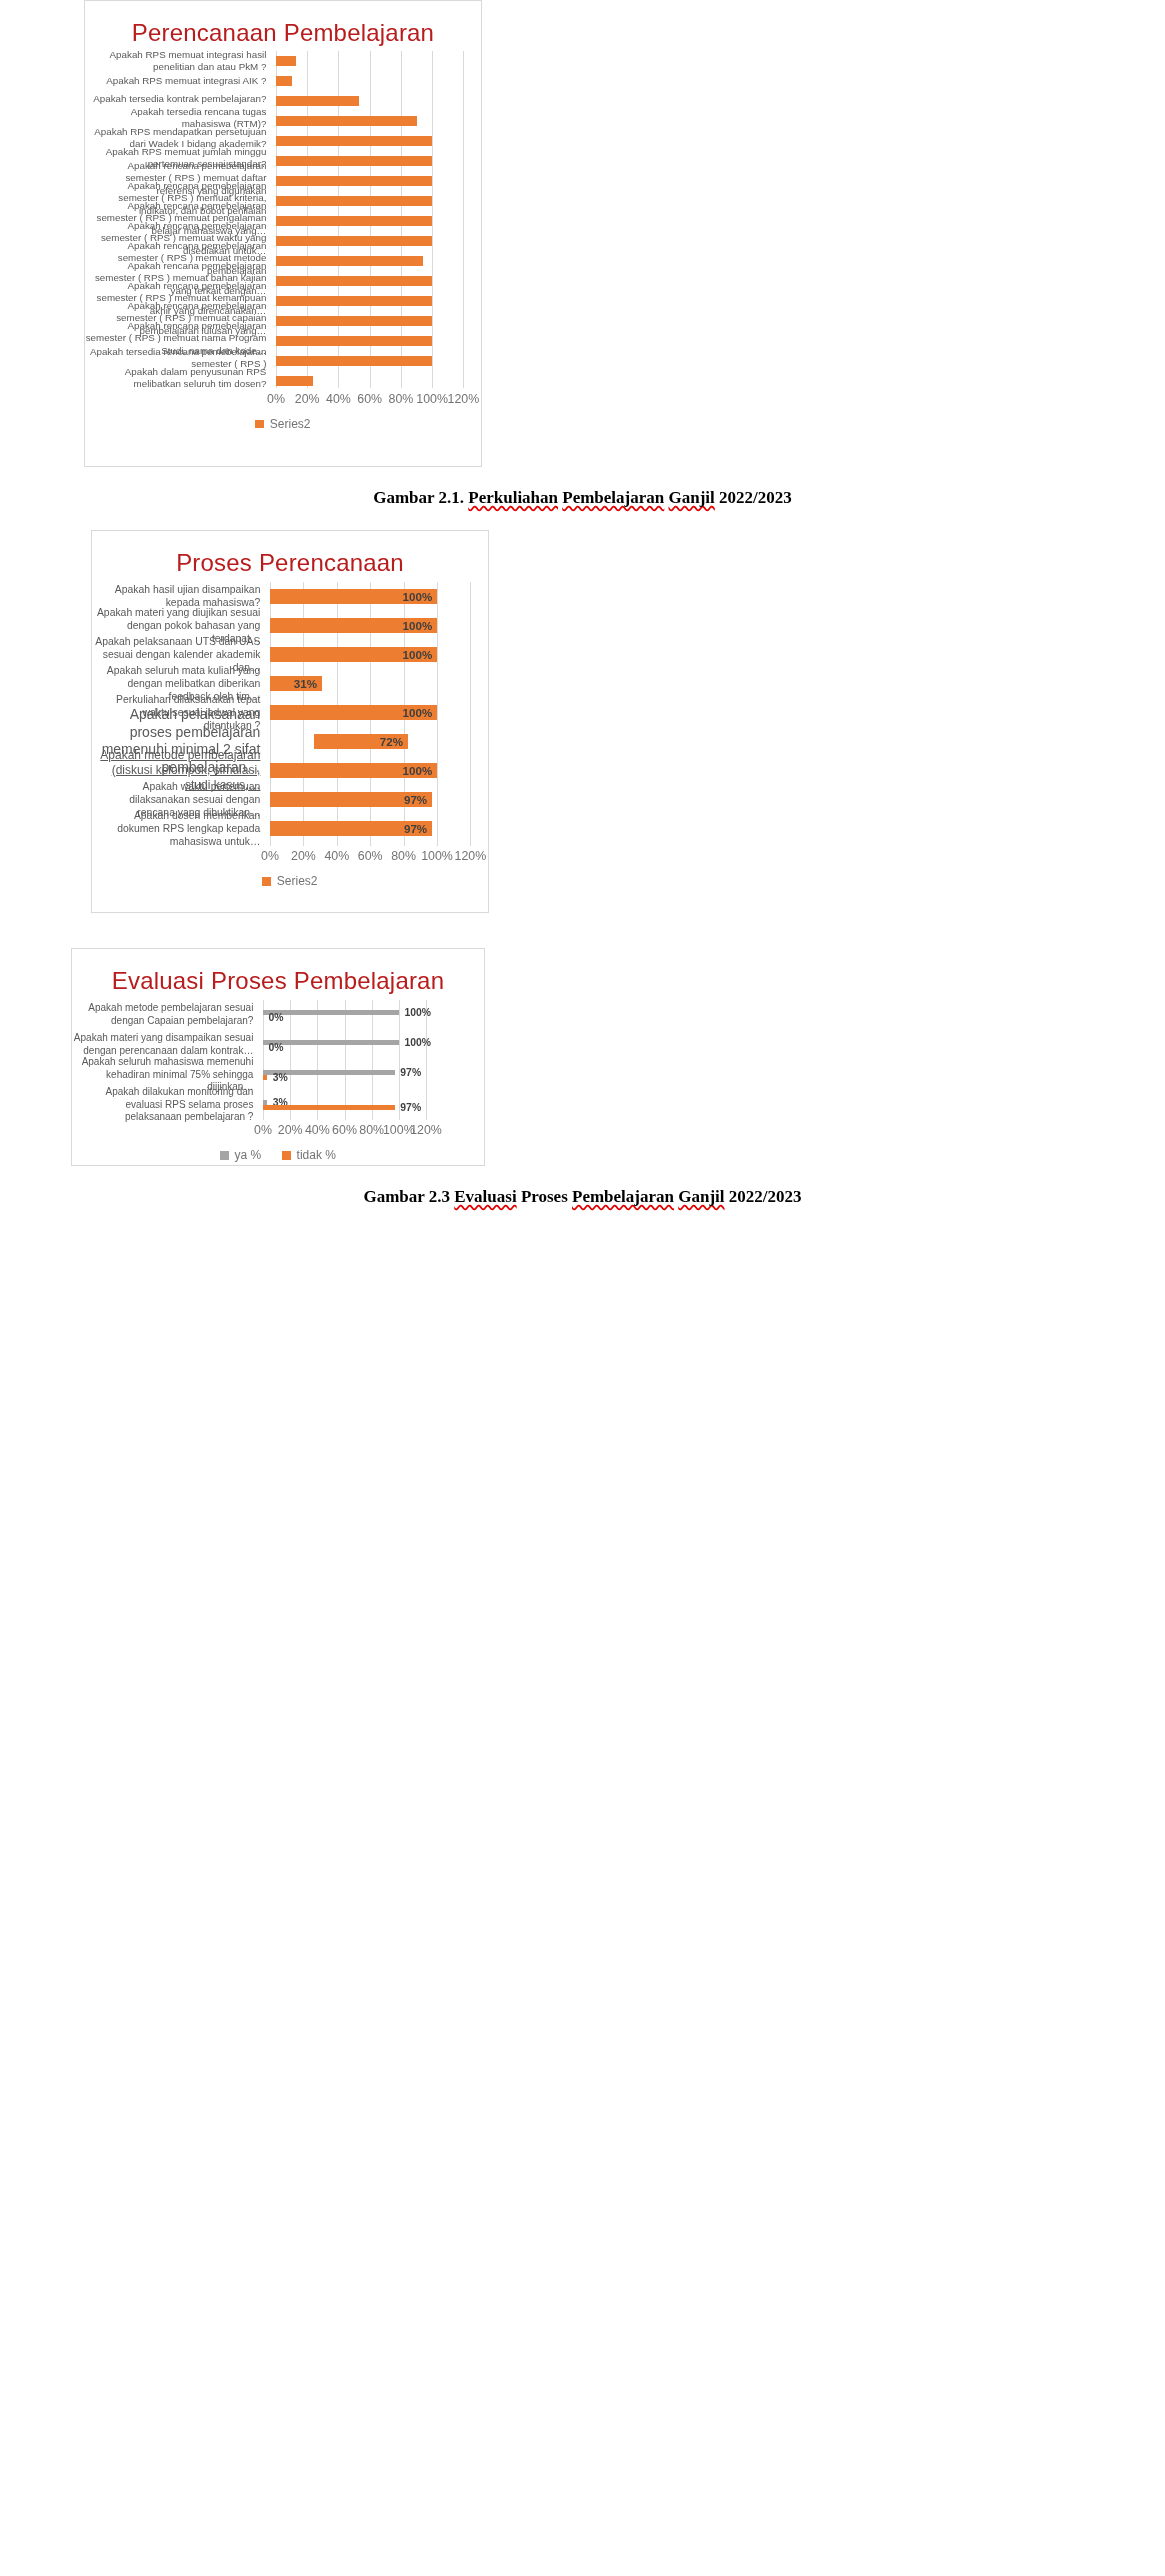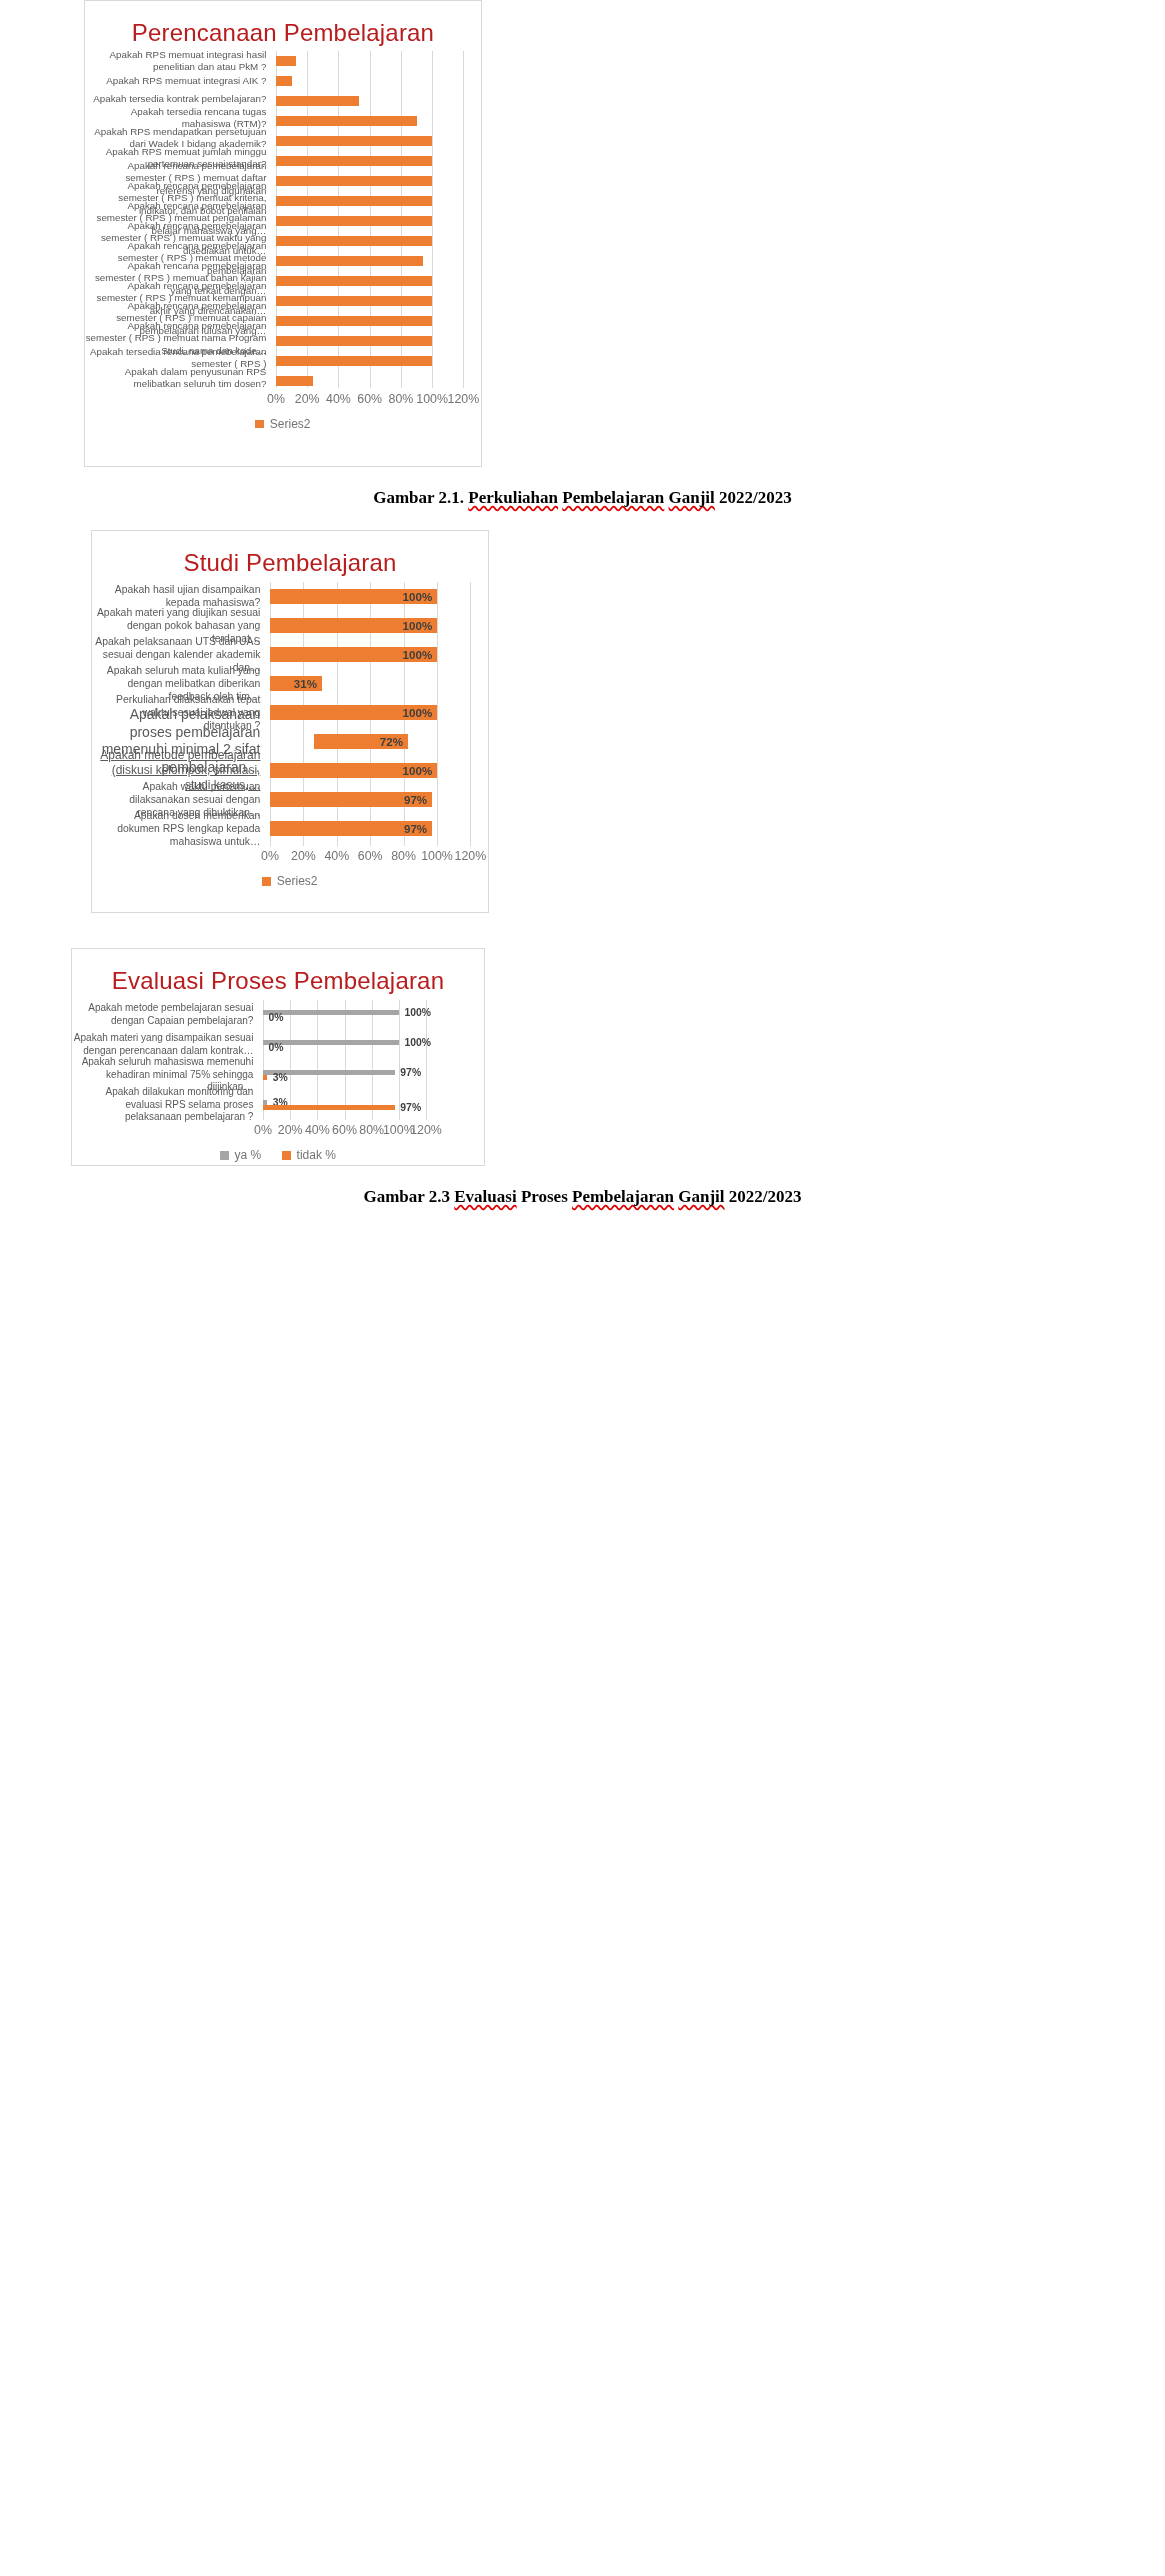--- a/index.html
+++ b/index.html
@@ -275,21 +275,21 @@
           </div>
         </div>
     </div>
     <div class="caption"><span>Gambar 2.1. </span><span class="sp">Perkuliahan</span><span> </span><span class="sp">Pembelajaran</span><span> </span><span class="sp">Ganjil</span><span> 2022/2023</span></div>
   </div>
 
   <div class="spacer-1"></div>
 
   <div class="figure-block" id="fig2">
     <div class="chart-frame">
-      <div class="chart-title">Studi Pembelajaran</div>
+      <div class="chart-title">Proses Perencanaan</div>
       <div class="plot" style="height: 264px;">
         <div class="cat-axis">
             <div class="cat-label" style="height: 29px; font-size: 10.4px;">Apakah hasil ujian disampaikan kepada mahasiswa?</div>
             <div class="cat-label" style="height: 29px; font-size: 10.4px;">Apakah materi yang diujikan sesuai dengan pokok bahasan yang terdapat…</div>
             <div class="cat-label" style="height: 29px; font-size: 10.4px;">Apakah pelaksanaan UTS dan UAS sesuai dengan kalender akademik dan…</div>
             <div class="cat-label" style="height: 29px; font-size: 10.4px;">Apakah seluruh mata kuliah yang dengan melibatkan diberikan feedback oleh tim…</div>
             <div class="cat-label" style="height: 29px; font-size: 10.4px;">Perkuliahan dilaksanakan tepat waktu sesuai jadwal yang ditentukan ?</div>
             <div class="cat-label" style="height: 29px; font-size: 14px;">Apakah pelaksanaan proses pembelajaran memenuhi minimal 2 sifat pembelajaran…</div>
             <div class="cat-label" style="height: 29px; font-size: 12px; text-decoration: underline;">Apakah metode pembelajaran (diskusi kelompok, simulasi, studi kasus,…</div>
             <div class="cat-label" style="height: 29px; font-size: 10.4px;">Apakah waktu pertemuan dilaksanakan sesuai dengan rencana yang dibuktikan…</div>

